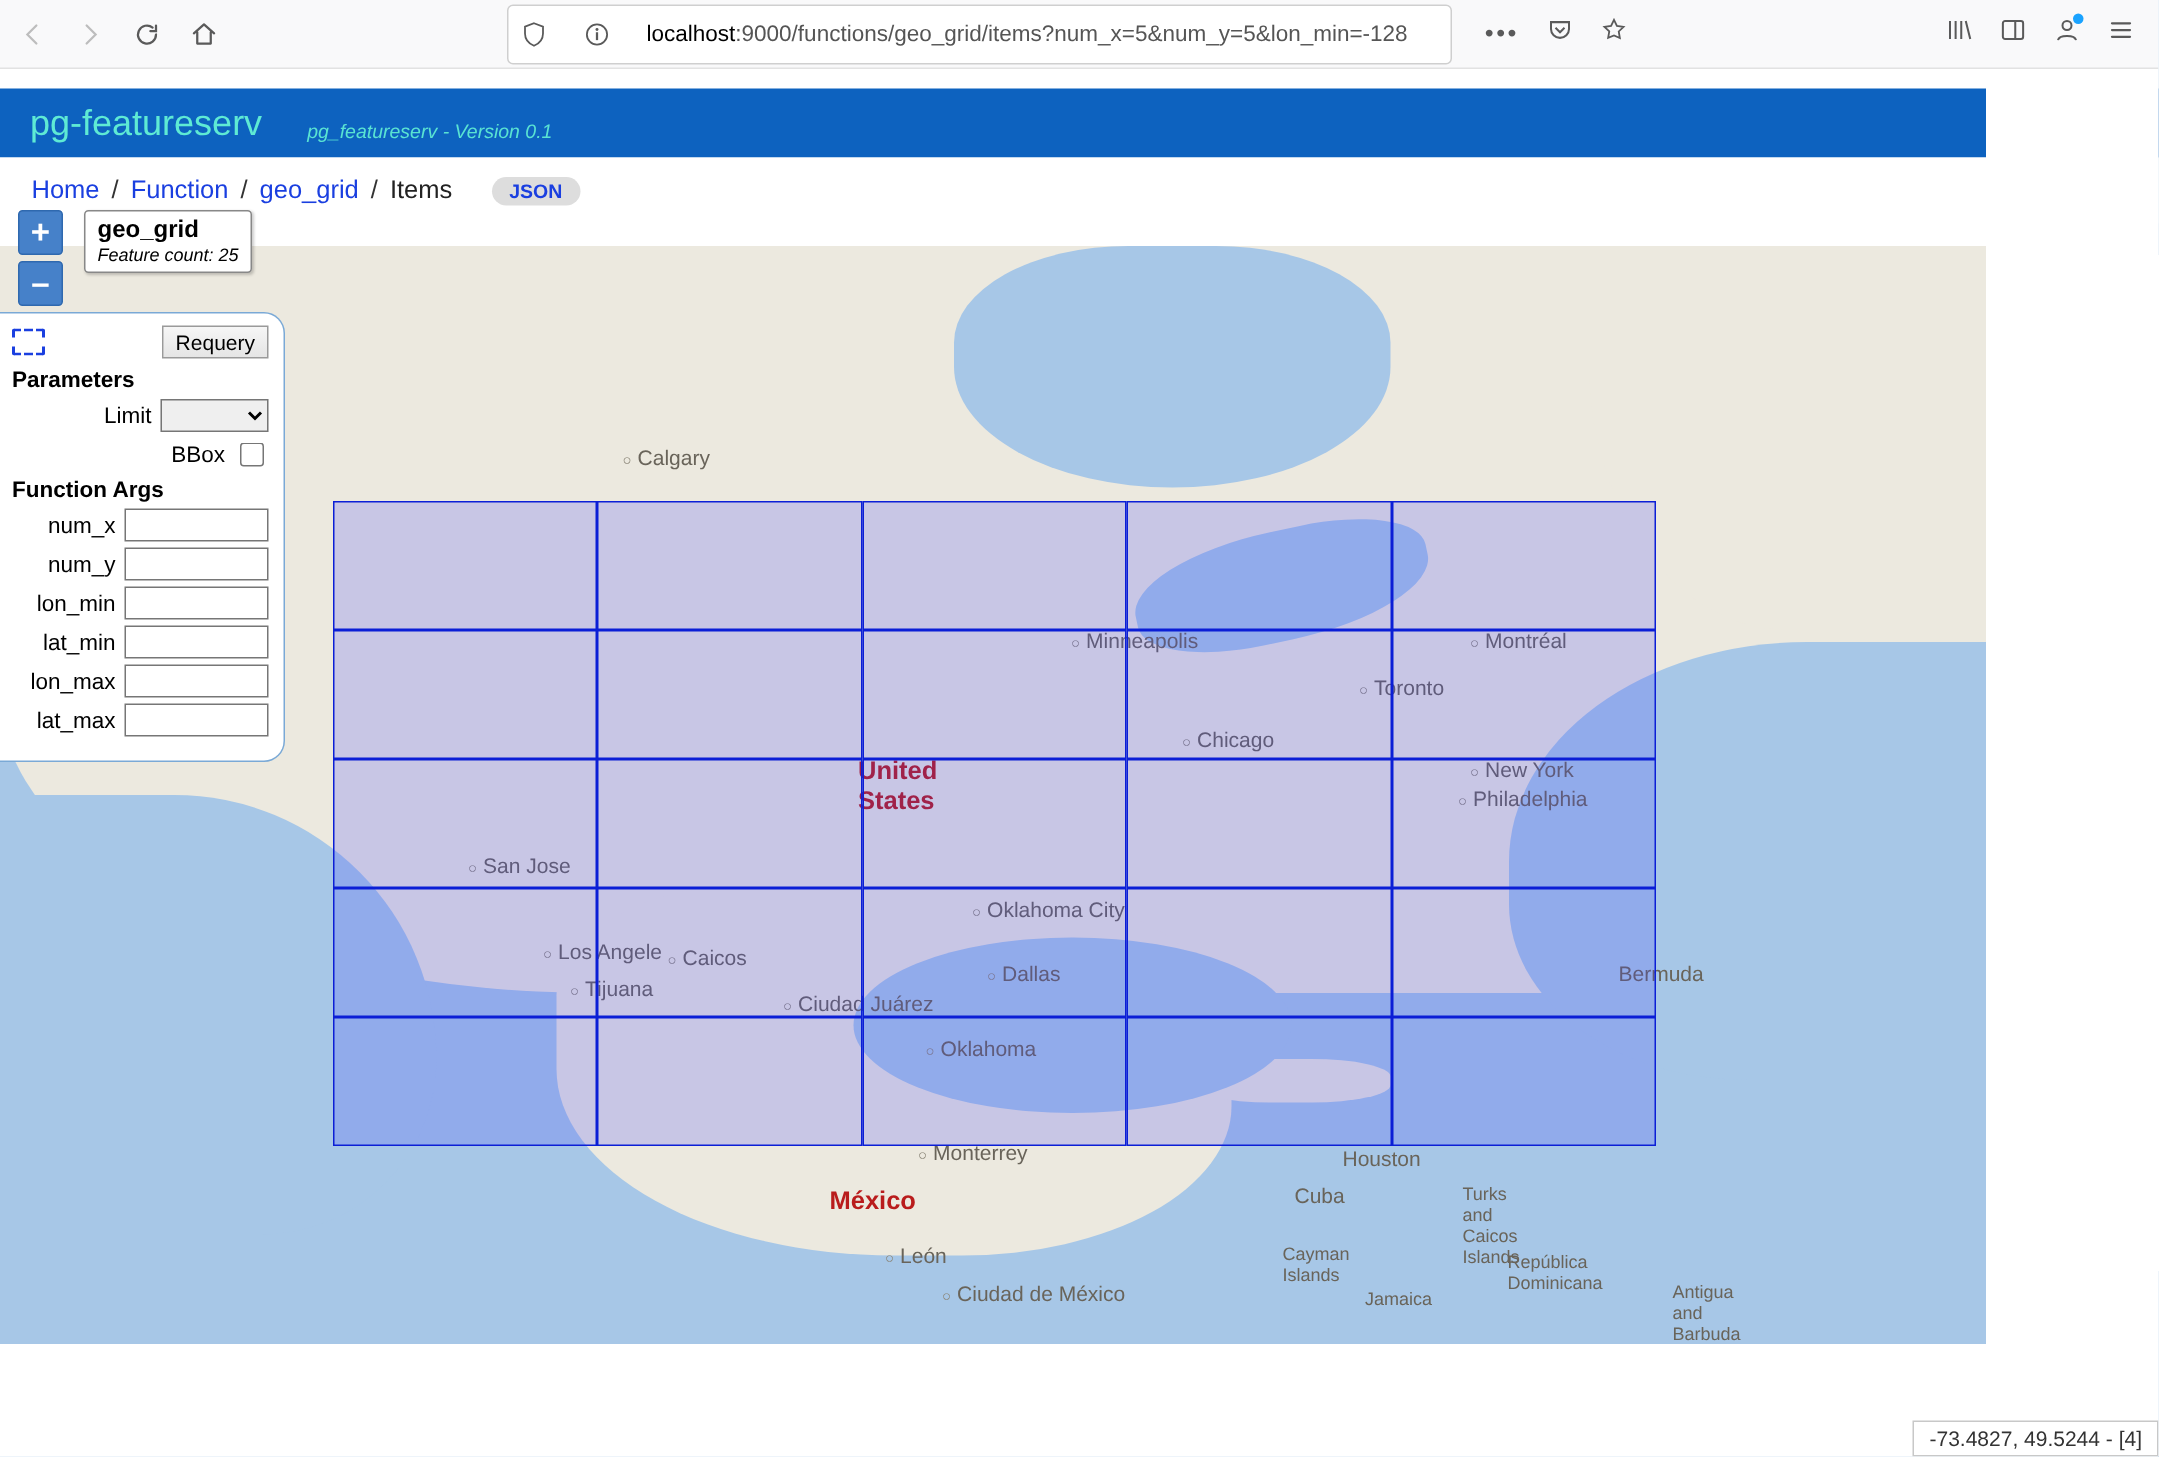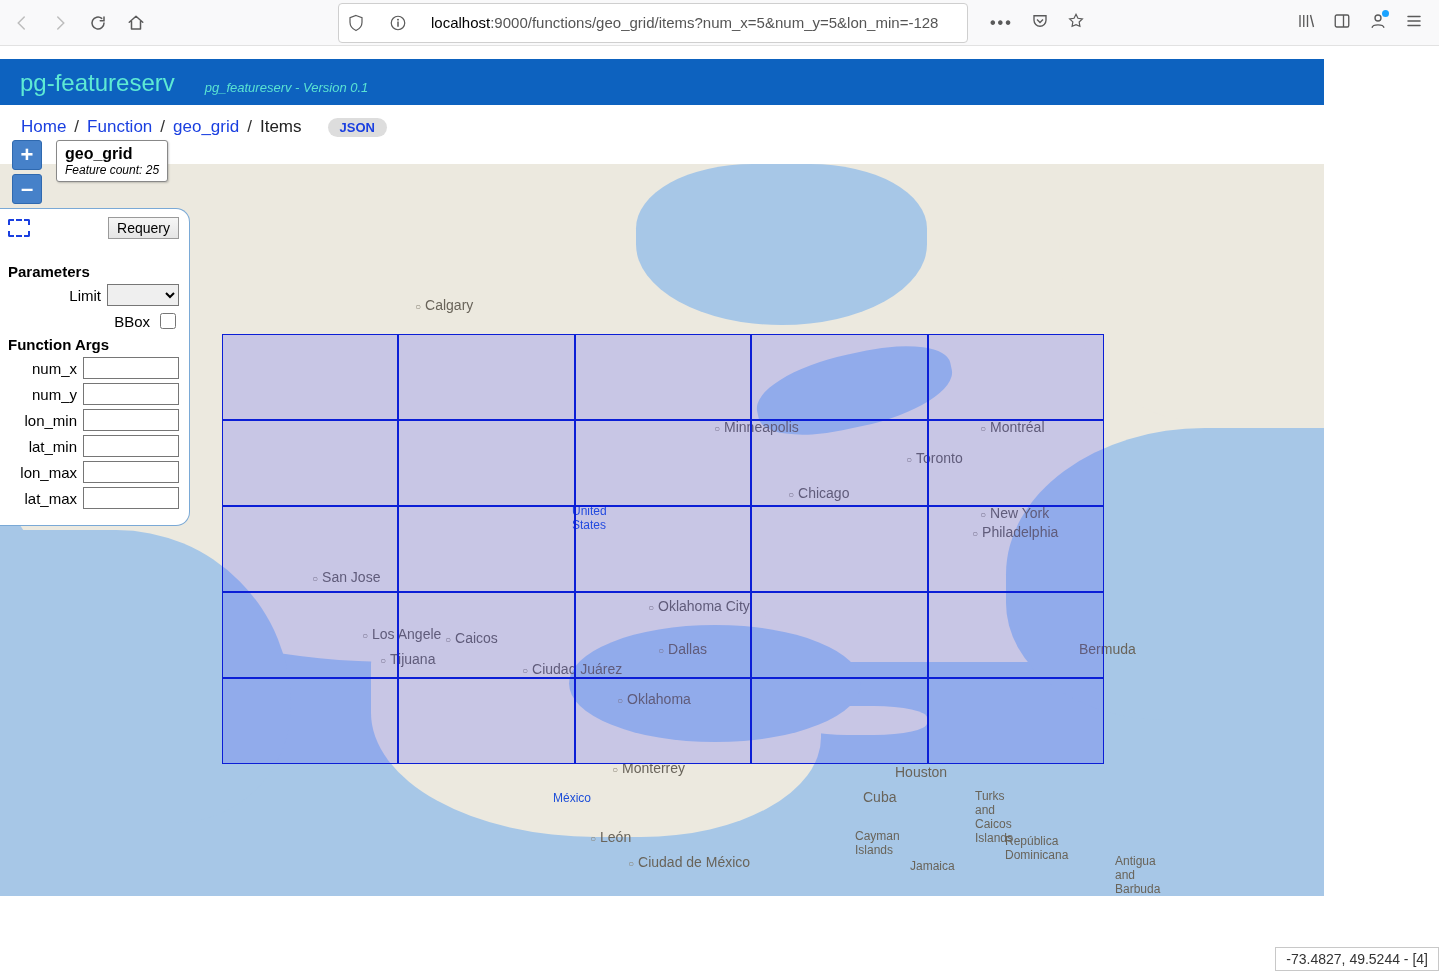--- a/index.html
+++ b/index.html
@@ -58,21 +58,21 @@
 
   
   .water { position:absolute; background:#a7c7e7; border-radius:50%; }
   .water.hudson { top:0; left:48%; width:22%; height:22%; border-radius:40% 40% 50% 50%; }
   .water.greatlakes { top:26%; left:57%; width:15%; height:10%; border-radius:50% 40% 50% 40%; transform:rotate(-12deg); }
   .water.gulf { top:63%; left:43%; width:22%; height:16%; border-radius:50%; }
   .water.pac1 { top:50%; left:0; width:22%; height:40%; border-radius:0 60% 40% 0; }
   .water.atl1 { top:36%; left:76%; width:30%; height:40%; border-radius:50% 0 0 40%; }
 
   .city-label { position:absolute; font-size:14px; color:#69645a; white-space:nowrap; }
-  .city-label.big { color:#1d4ed8; font-weight:normal; font-size:12px; }
+  .city-label.big { color:#b91c1c; font-weight:bold; font-size:17px; }
   .city-dot::before { content:"\25CB"; font-size:10px; margin-right:4px; color:#8a8577; }
 
   
   .grid-overlay { position:absolute; top:170px; left:222px; width:882px; height:430px; }
   .grid-cell { position:absolute; background:rgba(60,60,255,0.20); border:1.5px solid #0b1ed6; }
 
   
   .zoom-ctrl { position:absolute; top:140px; left:12px; width:32px; }
   .zoom-btn {
     width:30px; height:30px; background:#4681c9; color:#fff; font-size:22px; font-weight:bold;
@@ -83,21 +83,21 @@
   }
   .layer-info .ln { font-size:16px; font-weight:bold; }
   .layer-info .fc { font-size:12px; font-style:italic; }
 
   
   .params-panel {
     position:absolute; top:208px; left:0; width:190px; background:#fff;
     border:1px solid #7aa9d6; border-left:none; border-top-right-radius:14px; border-bottom-right-radius:14px;
     padding:8px 10px 12px 8px; font-size:15px;
   }
-  .params-top { display:flex; align-items:center; justify-content:space-between; margin-bottom:24px; }
+  .params-top { display:flex; align-items:center; justify-content:space-between; margin-bottom:6px; }
   .bbox-icon { width:22px; height:18px; border:2px dashed #1a3fe0; border-radius:2px; }
   .requery-btn { font-size:14px; padding:2px 8px; background:linear-gradient(#f6f6f6,#e5e5e5); border:1px solid #9a9a9a; cursor:pointer; }
   .phead { font-weight:bold; margin:2px 0; }
   .prow { display:flex; align-items:center; justify-content:flex-end; gap:6px; margin:4px 0; }
   .prow label { font-size:15px; }
   .prow select, .prow input[type=text] { width:86px; height:22px; border:1px solid #767676; font-size:13px; padding:0 3px; }
   .prow select { width:72px; }
   .prow input[type=checkbox] { width:16px; height:16px; }
   .fargs .prow input[type=text] { width:96px; }
 

